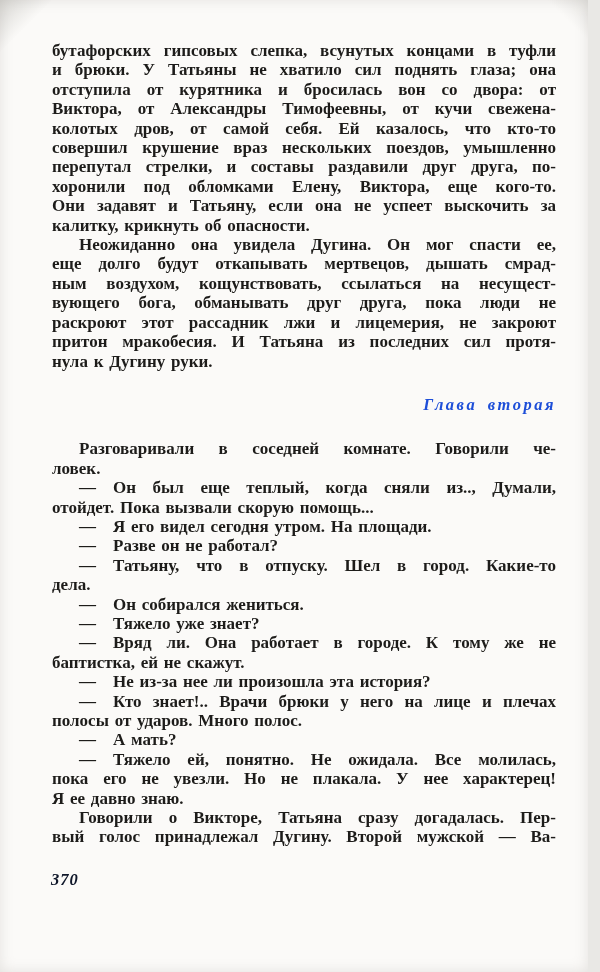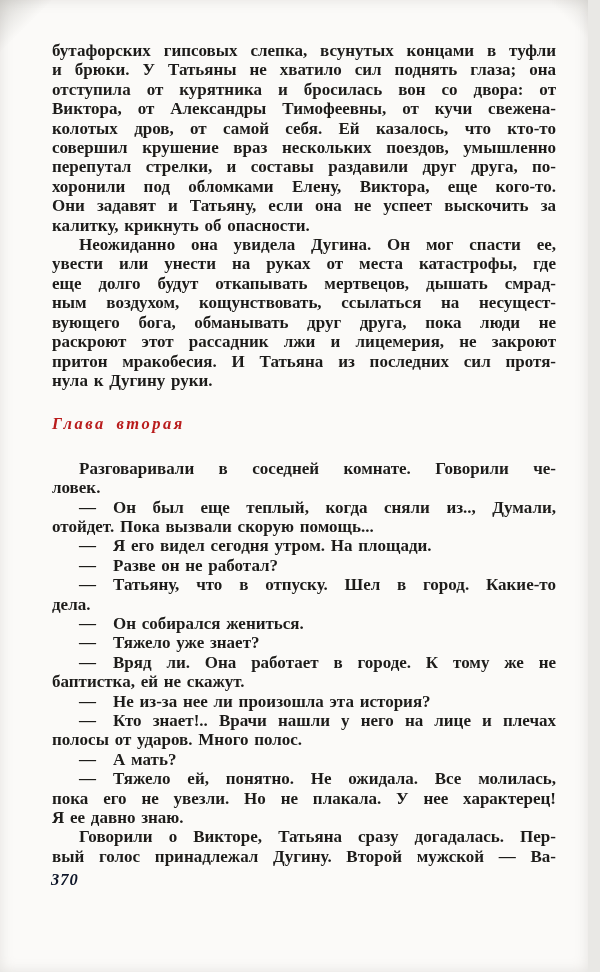--- a/index.html
+++ b/index.html
@@ -45,27 +45,27 @@
   .paragraph { margin: 0; }
   .line { min-height: 19.4px; }
   
   .j  { text-align: justify; text-align-last: justify; }
   
   .jl { text-align: left; }
   
   .ind { text-indent: 27px; }
   .chapter-heading {
     margin: 24px 0 25px 0;
-    text-align: left;
+    text-align: right;
     font-style: italic;
     font-weight: bold;
     font-size: 16.5px;
     letter-spacing: 2.5px;
     word-spacing: 4px;
-    color: #b91c1c;
+    color: #1d4ed8;
   }
   .page-number {
     position: absolute;
     left: 51px;
     top: 870px;
     font-style: italic;
     font-weight: bold;
     font-size: 16.5px;
     letter-spacing: 1px;
     color: #0f172a;
@@ -85,21 +85,20 @@
       <div class="line j">колотых дров, от самой себя. Ей казалось, что кто-то</div>
       <div class="line j">совершил крушение враз нескольких поездов, умышленно</div>
       <div class="line j">перепутал стрелки, и составы раздавили друг друга, по-</div>
       <div class="line j">хоронили под обломками Елену, Виктора, еще кого-то.</div>
       <div class="line j">Они задавят и Татьяну, если она не успеет выскочить за</div>
       <div class="line jl">калитку, крикнуть об опасности.</div>
     </div>
 
     <div class="paragraph">
       <div class="line j ind">Неожиданно она увидела Дугина. Он мог спасти ее,</div>
-      <div class="line j">увести или унести на руках от места катастрофы, где</div>
       <div class="line j">еще долго будут откапывать мертвецов, дышать смрад-</div>
       <div class="line j">ным воздухом, кощунствовать, ссылаться на несущест-</div>
       <div class="line j">вующего бога, обманывать друг друга, пока люди не</div>
       <div class="line j">раскроют этот рассадник лжи и лицемерия, не закроют</div>
       <div class="line j">притон мракобесия. И Татьяна из последних сил протя-</div>
       <div class="line jl">нула к Дугину руки.</div>
     </div>
 
     <div class="chapter-heading">Глава вторая</div>
 
@@ -137,21 +136,21 @@
     <div class="paragraph">
       <div class="line j ind">— Вряд ли. Она работает в городе. К тому же не</div>
       <div class="line jl">баптистка, ей не скажут.</div>
     </div>
 
     <div class="paragraph">
       <div class="line jl ind">— Не из-за нее ли произошла эта история?</div>
     </div>
 
     <div class="paragraph">
-      <div class="line j ind">— Кто знает!.. Врачи нашли у него на лице и плечах</div>
+      <div class="line j ind">— Кто знает!.. Врачи брюки у него на лице и плечах</div>
       <div class="line jl">полосы от ударов. Много полос.</div>
     </div>
 
     <div class="paragraph">
       <div class="line jl ind">— А мать?</div>
     </div>
 
     <div class="paragraph">
       <div class="line j ind">— Тяжело ей, понятно. Не ожидала. Все молилась,</div>
       <div class="line j">пока его не увезли. Но не плакала. У нее характерец!</div>

